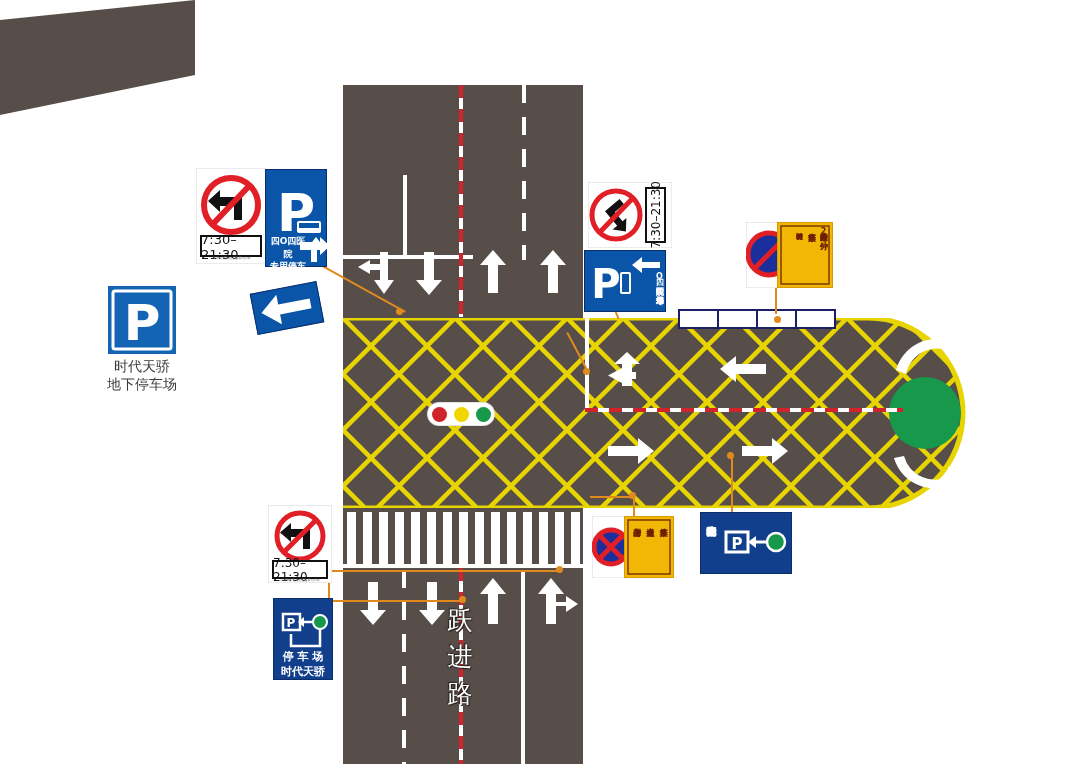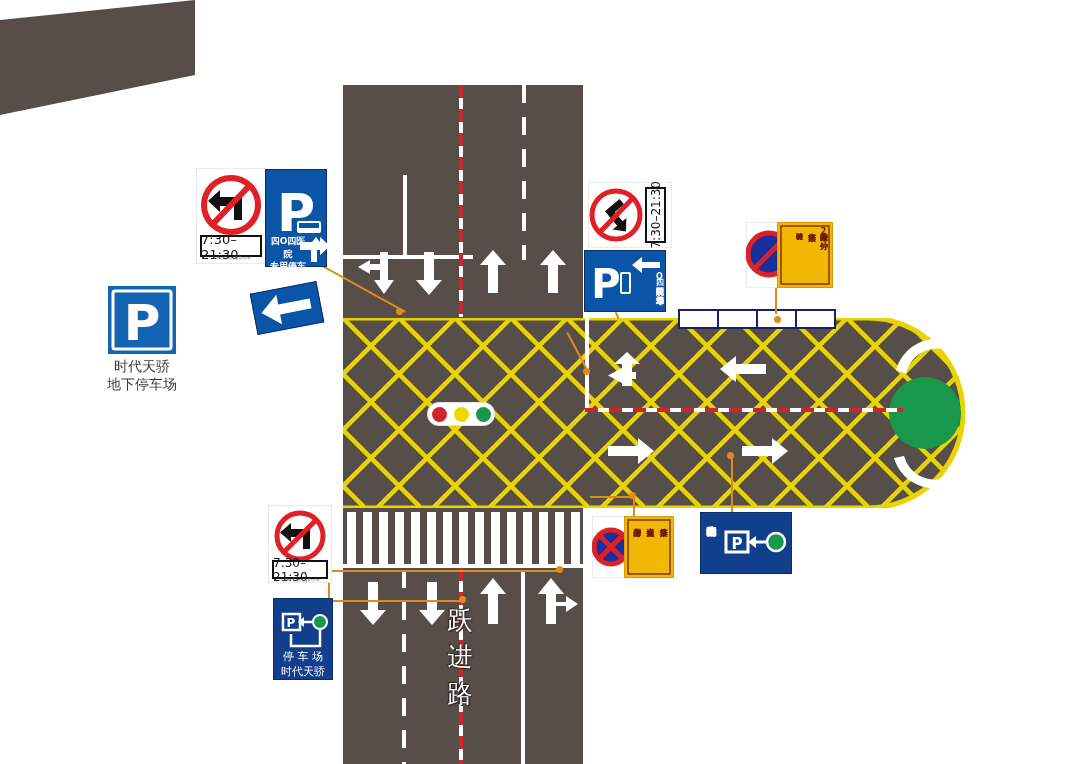--- a/index.html
+++ b/index.html
@@ -479,21 +479,21 @@
     <svg width="60" height="82" viewBox="0 0 60 82">
       <rect x="0" y="0" width="60" height="82" fill="#123f8c" stroke="#0a2d6b" stroke-width="2"></rect>
       <rect x="10" y="16" width="17" height="16" fill="none" stroke="#ffffff" stroke-width="2.5"></rect>
       <text x="18" y="29" font-family="DejaVu Sans, sans-serif" font-size="12" font-weight="bold" fill="#ffffff" text-anchor="middle">P</text>
       <circle cx="47" cy="24" r="7" fill="#17984a" stroke="#ffffff" stroke-width="2"></circle>
       <path d="M40,24 L31,24" stroke="#ffffff" stroke-width="2.5" fill="none"></path>
       <path fill="#ffffff" d="M31,19 L31,29 L25,24 Z"></path>
       <path d="M47,31 L47,48 L18,48 L18,36" stroke="#ffffff" stroke-width="2.5" fill="none"></path>
     </svg>
     <div style="position:absolute; left:0; top:52px; width:60px; text-align:center;
-                font-family:'DejaVu Sans',sans-serif; font-size:11px; font-weight:normal; color:#ffffff; line-height:1.35;">
+                font-family:'DejaVu Sans',sans-serif; font-size:11px; font-weight:bold; color:#ffffff; line-height:1.35;">
       <div>停 车 场</div>
       <div>时代天骄</div>
     </div>
   </div>
 
   <div id="road-name">
     <span>跃</span>
     <span>进</span>
     <span>路</span>
   </div>

